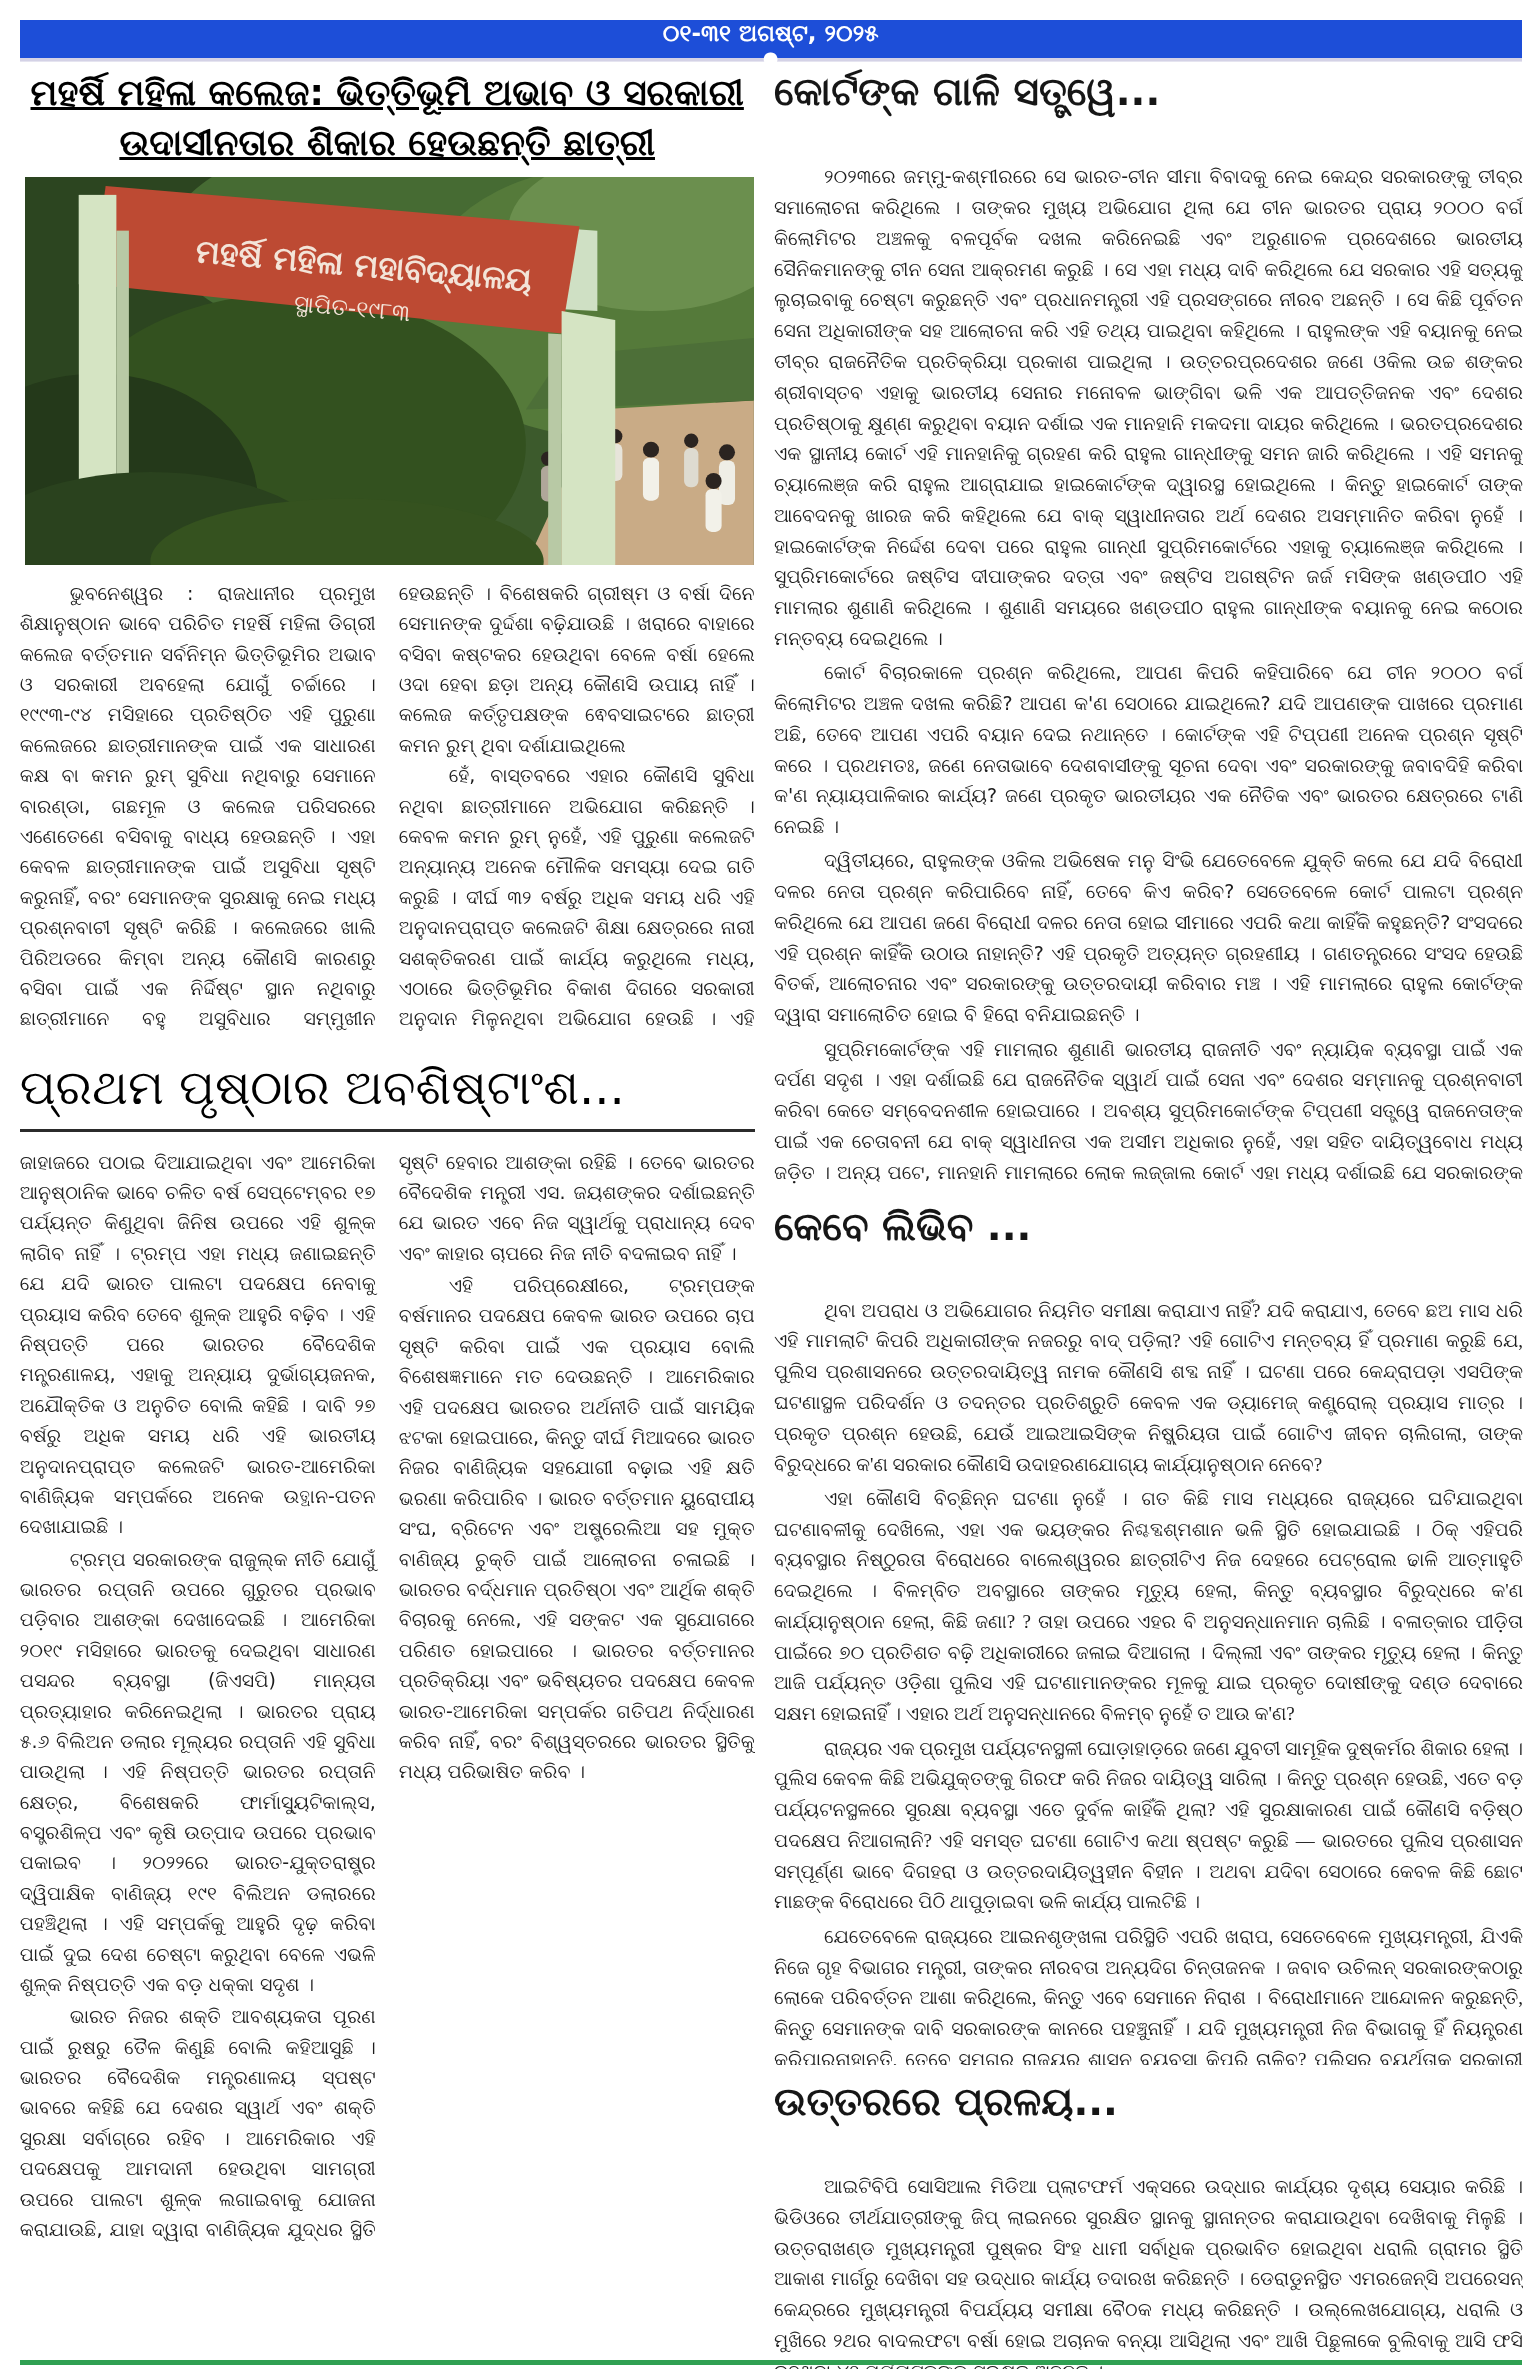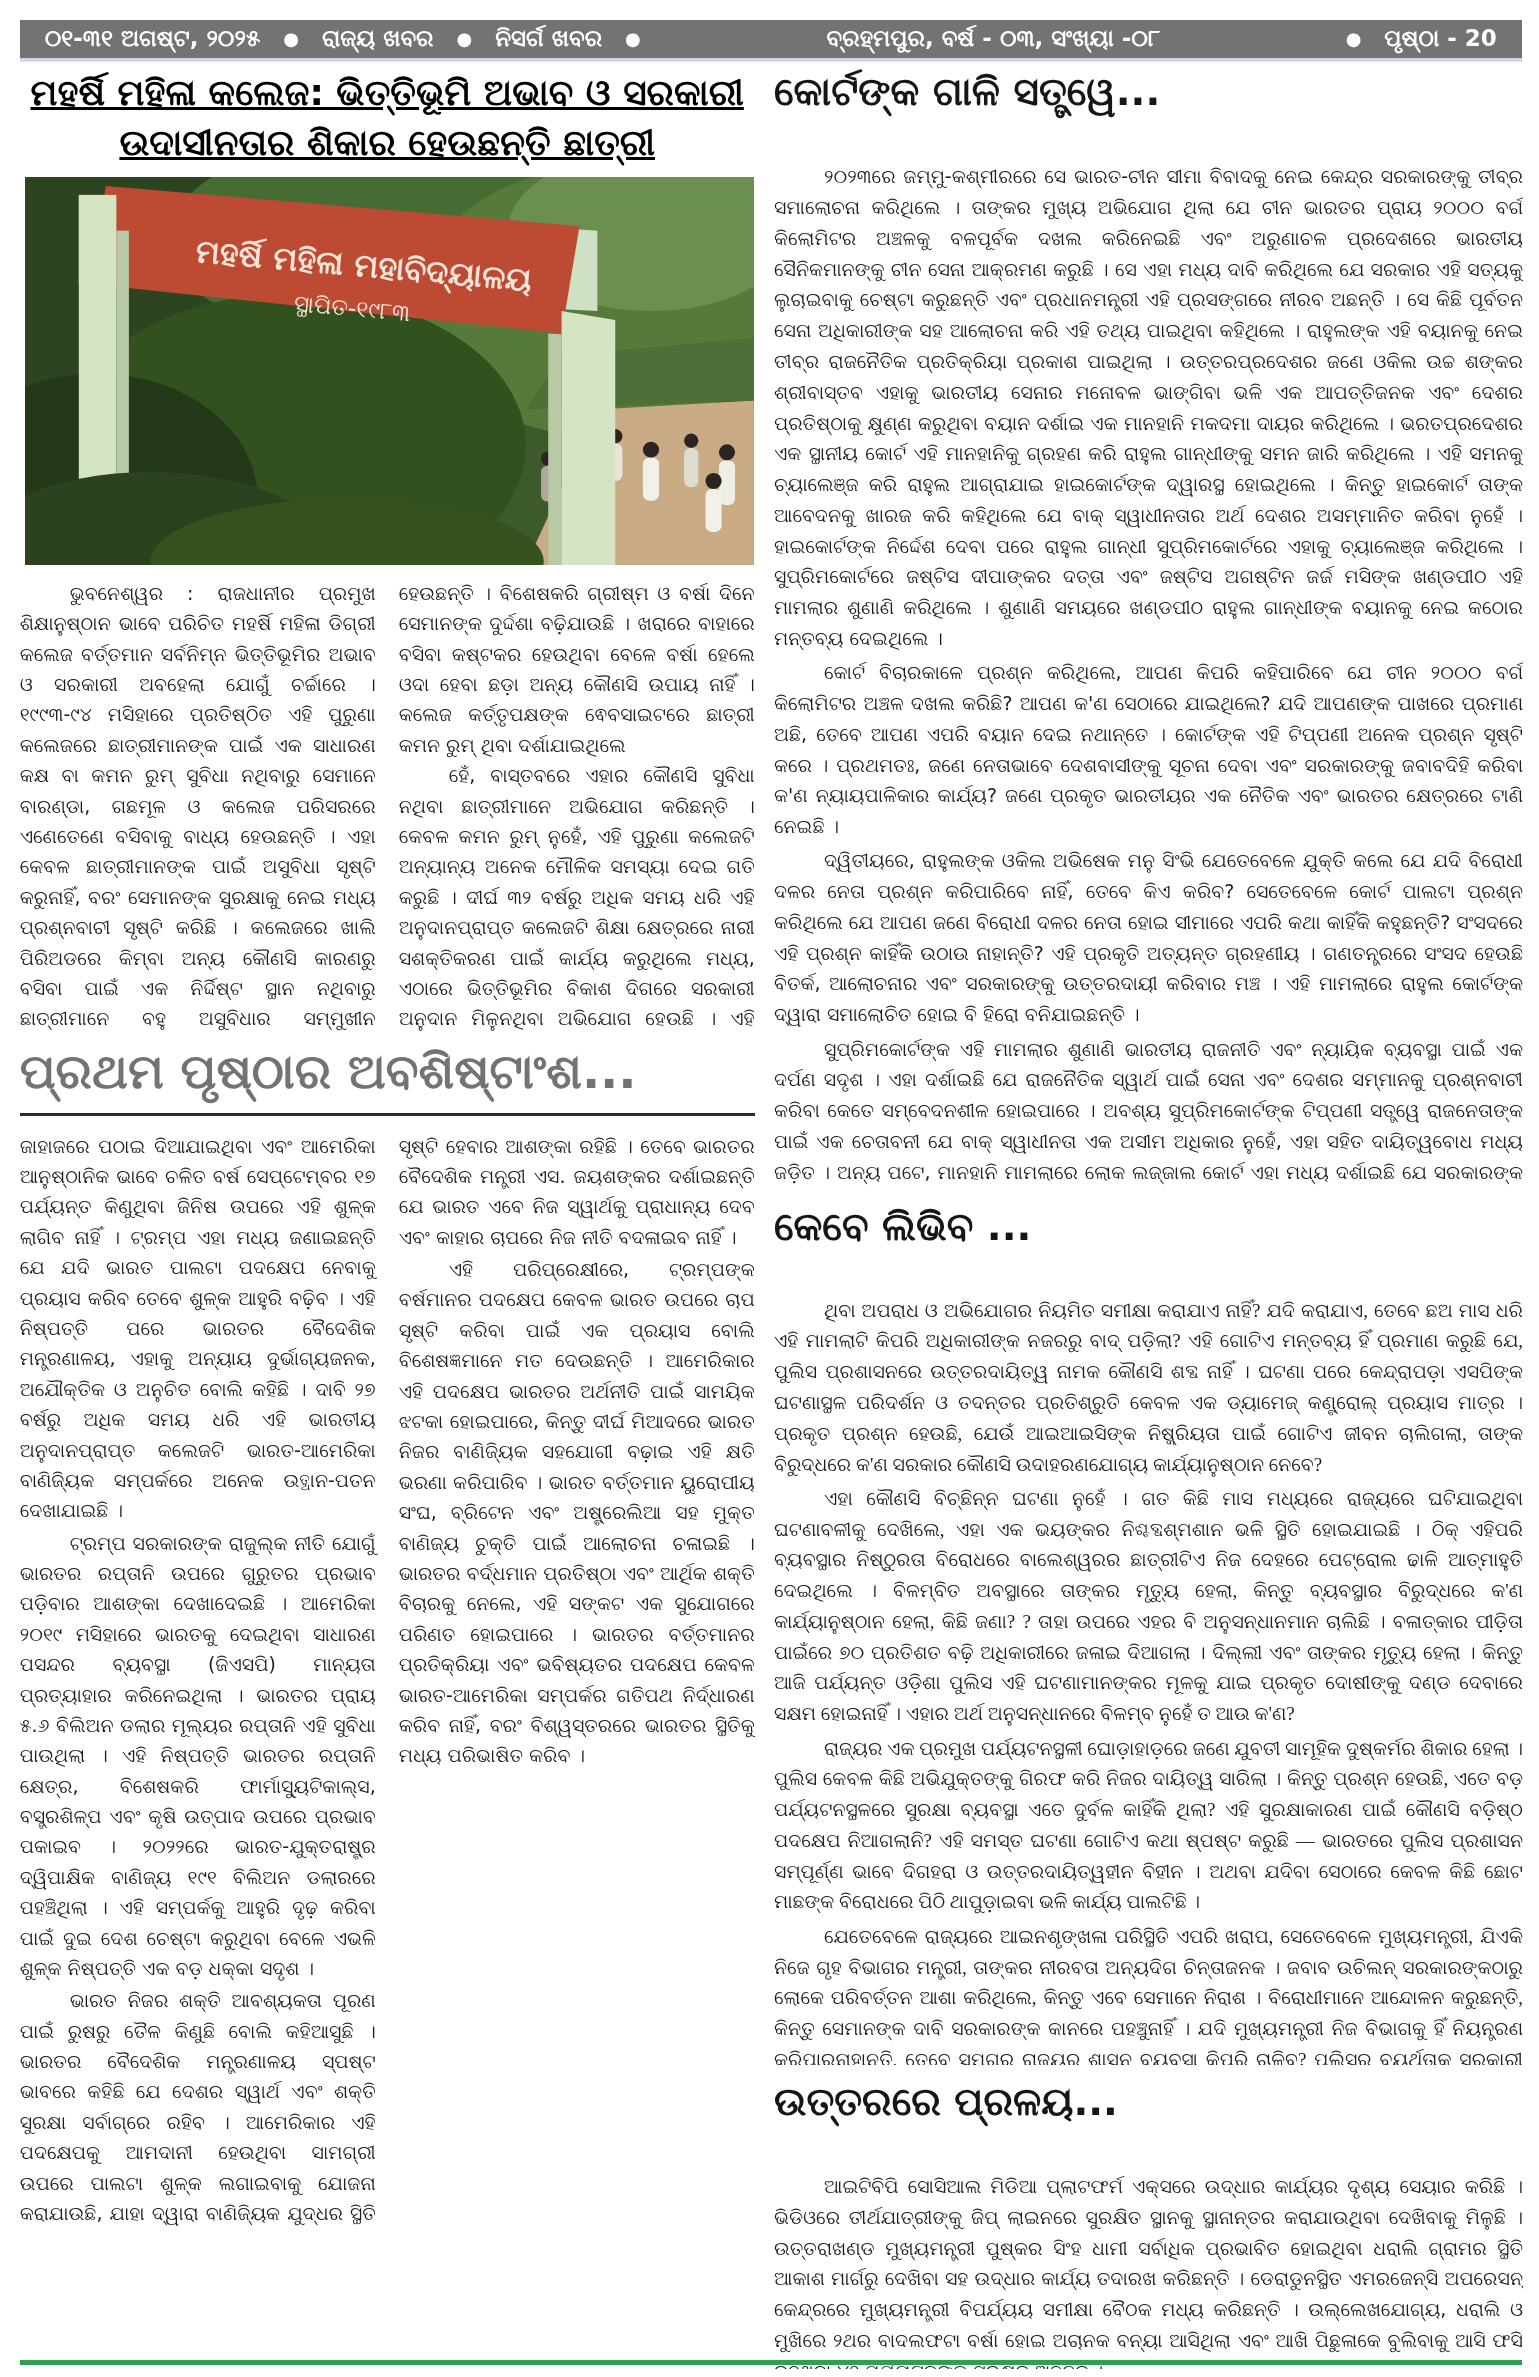--- a/index.html
+++ b/index.html
@@ -2,42 +2,42 @@
 <html style="font-size:14.3px"><head>
 <meta charset="utf-8">
 <style>
   * { margin:0; padding:0; box-sizing:border-box; }
   html,body { width:1540px; height:2377px; background:#ffffff;
               font-family:"DejaVu Sans", sans-serif; color:#1c1c1c; }
   .page { position:relative; width:1540px; height:2377px; overflow:hidden; background:#fff; }
 
   
   .masthead { position:absolute; left:19.7px; top:19.7px; width:1502px; height:38px;
-              background:#737373; color:#ffffff; display:flex; align-items:center;
+              background:#1d4ed8; color:#ffffff; display:flex; align-items:center;
               padding:0 25px; font-size:23px; font-weight:700;
-              box-shadow:0 3.6px 0 rgba(85,74,155,0.25); }
+              box-shadow:0 3.6px 0 rgba(85,74,155,0.25);flex-direction:column; }
   .masthead .sep { margin:0 23px; font-size:18px; }
   .masthead .grow { flex:1; }
   .masthead span { white-space:nowrap; }
 
   
   .col-left  { position:absolute; left:19.7px;  top:64px; width:735px; }
   .col-right { position:absolute; left:774px; top:64px; width:749px; }
 
   h1.lead-headline { text-align:center; font-size:36px; line-height:1.4; font-weight:700;
                      color:#000000; margin:3.6px 0 9px 0;text-decoration:underline; }
 
   .photo-wrap { width:729px; height:388px; margin-left:5.4px; overflow:hidden; }
 
   .lead-body { margin-top:12.5px; height:465px; overflow:hidden;
                column-count:2; column-gap:23px; column-fill:auto;
                text-align:justify; font-size:19px; line-height:1.6; }
   .lead-body p { text-indent:50px; }
 
-  .section-head { font-size:48px; font-weight:700; color:#737373;
+  .section-head { margin-top:16px; font-size:48px; font-weight:400; color:#000000;
                   padding-bottom:12.5px; border-bottom:3.6px solid #2b2b2b; }
   .sub-head { margin-top:19.7px; font-size:39px; font-weight:700; color:#161616; }
 
   .cont-body { margin-top:14.3px; height:1100px; overflow:hidden;
                column-count:2; column-gap:23px; column-fill:auto;
                text-align:justify; font-size:19px; line-height:1.6; }
   .cont-body p { margin-bottom:1.8px; }
   .cont-body p.indent { text-indent:50px; }
 
   .story-head { font-size:39px; font-weight:700; color:#161616; margin:5.4px 0 12.5px 0; }

